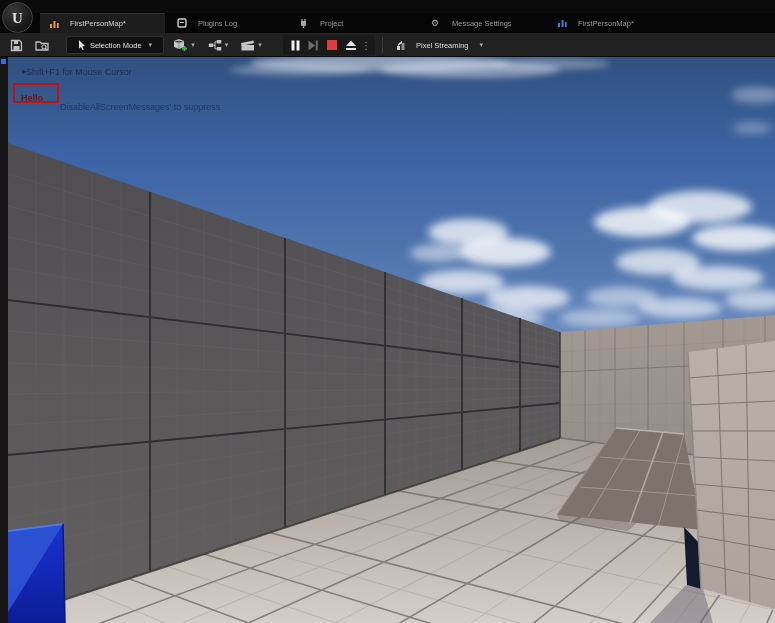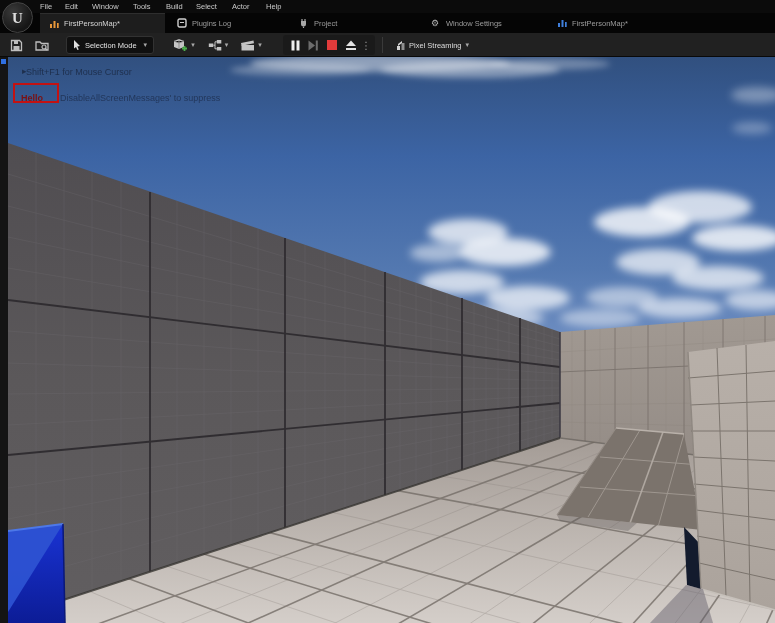--- a/index.html
+++ b/index.html
@@ -7,60 +7,50 @@
   #app{position:relative;width:775px;height:623px;background:#0a0a0a;overflow:hidden;}
 
   
   #menu-row{position:absolute;left:0;top:0;width:775px;height:13px;background:#0b0b0b;}
   .menu-item{position:absolute;top:0;height:13px;line-height:13px;font-size:7.5px;color:#c9c9c9;padding:0 4px;cursor:default;}
   #logo{position:absolute;left:2px;top:2px;width:31px;height:31px;border-radius:50%;
         background:radial-gradient(circle at 35% 30%,#3a3a3a,#161616 70%);
         border:1px solid #444;color:#dedede;text-align:center;line-height:31px;
         font-size:15px;font-weight:700;font-family:"Liberation Serif",serif;z-index:5;}
   #tab-row{position:absolute;left:0;top:13px;width:775px;height:20px;background:#050505;}
-  .tab{position:absolute;top:0;height:20px;display:flex;align-items:center;gap:5px;
+  .tab{position:absolute;top:0;height:20px;display:flex;align-items:center;gap:11px;
        padding:0 9px;font-size:7.5px;color:#9d9d9d;}
   .tab.active{background:#1d1d1d;color:#d6d6d6;border-top:1px solid #2e2e2e;}
   .tab .ticon{display:inline-block;width:10px;height:10px;}
 
   
   #toolbar{position:absolute;left:0;top:33px;width:775px;height:24px;background:#212121;border-bottom:1px solid #090909;}
   .tbtn{position:absolute;top:3px;height:18px;display:flex;align-items:center;justify-content:center;color:#c4c4c4;}
   .chev{font-size:7px;color:#a8a8a8;margin-left:3px;}
-  #selection-mode{left:66px;width:88px;background:#101010;border:1px solid #323232;border-radius:3px;
+  #selection-mode{left:66px;width:98px;background:#101010;border:1px solid #323232;border-radius:3px;
      font-size:7.5px;color:#e2e2e2;gap:4px;padding:0 5px;}
   #play-group{position:absolute;left:283px;top:2px;width:92px;height:20px;background:#1a1a1a;border-radius:3px;}
   .sep{position:absolute;top:4px;width:1px;height:16px;background:#3a3a3a;}
-  #pixel-streaming{left:396px;font-size:7.5px;color:#dedede;gap:1px;}
+  #pixel-streaming{left:396px;font-size:7.5px;color:#dedede;gap:8px;}
 
   
   #viewport{position:absolute;left:0;top:57px;width:775px;height:566px;background:#1a1a1a;}
   #gutter{position:absolute;left:0;top:57px;width:8px;height:566px;background:#141414;z-index:3;}
   #scene{position:absolute;left:0;top:0;}
   .ov-text{position:absolute;font-size:9px;color:rgba(12,18,32,.55);white-space:nowrap;z-index:4;}
   #hello-box{position:absolute;left:13px;top:83px;width:46px;height:20px;border:2.5px solid #c31212;
      z-index:4;display:flex;align-items:center;padding-left:6px;}
   #hello-box span{font-size:9px;font-weight:700;color:#7a1113;margin-top:10px;}
   #pie-marker{position:absolute;left:1px;top:59px;width:5px;height:5px;background:#2f6fe0;z-index:5;}
 </style>
 </head>
 <body>
 
 <div id="app">
 
-  <div id="menu-row">
-    <div class="menu-item" style="left:36px">File</div>
-    <div class="menu-item" style="left:61px">Edit</div>
-    <div class="menu-item" style="left:88px">Window</div>
-    <div class="menu-item" style="left:129px">Tools</div>
-    <div class="menu-item" style="left:162px">Build</div>
-    <div class="menu-item" style="left:192px">Select</div>
-    <div class="menu-item" style="left:228px">Actor</div>
-    <div class="menu-item" style="left:262px">Help</div>
-  </div>
   <div id="logo">U</div>
 
   <div id="tab-row">
     <div class="tab active" style="left:40px;width:125px">
       <span class="ticon">
         <svg width="10" height="10">
             <path d="M1 9 L1 5 L3 5 L3 9 Z M4.5 9 L4.5 2 L6.5 2 L6.5 9 Z M8 9 L8 4 L9.7 4 L9.7 9Z" fill="#e8973a"></path>
           </svg>
       </span>
       <span>FirstPersonMap*</span>
@@ -79,21 +69,21 @@
         <svg width="10" height="10">
             <path d="M3 1 V3 M6 1 V3" stroke="#a8a8a8" stroke-width="1.2"></path>
             <path d="M2 3 h5 v3 a2.5 2.5 0 0 1 -5 0 Z" fill="#a8a8a8"></path>
             <path d="M4.5 8.5 V10" stroke="#a8a8a8" stroke-width="1.2"></path>
           </svg>
       </span>
       <span>Project</span>
     </div>
     <div class="tab" style="left:422px">
       <span class="ticon" style="color:#b5b5b5;font-size:9px;line-height:10px;">⚙</span>
-      <span>Window Settings</span>
+      <span>Message Settings</span>
     </div>
     <div class="tab" style="left:548px">
       <span class="ticon">
         <svg width="10" height="10">
             <path d="M1 9 L1 5 L3 5 L3 9 Z M4.5 9 L4.5 2 L6.5 2 L6.5 9 Z M8 9 L8 4 L9.7 4 L9.7 9Z" fill="#3f7fdc"></path>
           </svg>
       </span>
       <span>FirstPersonMap*</span>
     </div>
   </div>
@@ -413,21 +403,21 @@
       <g>
         <polygon points="8,531 63,524 65,623 8,623" fill="url(#cubeG)"></polygon>
         <polygon points="8,531 63,524 8,612" fill="#2d52d2" opacity=".95"></polygon>
         <line x1="8" y1="531" x2="63" y2="524" stroke="#4d78e8" stroke-width="2"></line>
         <line x1="63" y1="524" x2="65" y2="623" stroke="#0a1878" stroke-width="1.5"></line>
       </g>
     </svg>
 
     <div class="ov-text" style="left:22px;top:9px">▸</div>
     <div class="ov-text" style="left:26px;top:10px">Shift+F1 for Mouse Cursor</div>
-    <div class="ov-text" style="left:60px;top:36px;color:rgba(14,20,38,.5)">DisableAllScreenMessages' to suppress</div>
+    <div class="ov-text" style="left:60px;top:45px;color:rgba(14,20,38,.5)">DisableAllScreenMessages' to suppress</div>
   </div>
 
   <div id="gutter"></div>
   <div id="pie-marker"></div>
   <div id="hello-box">
     <span>Hello</span>
   </div>
 
 </div>
 

